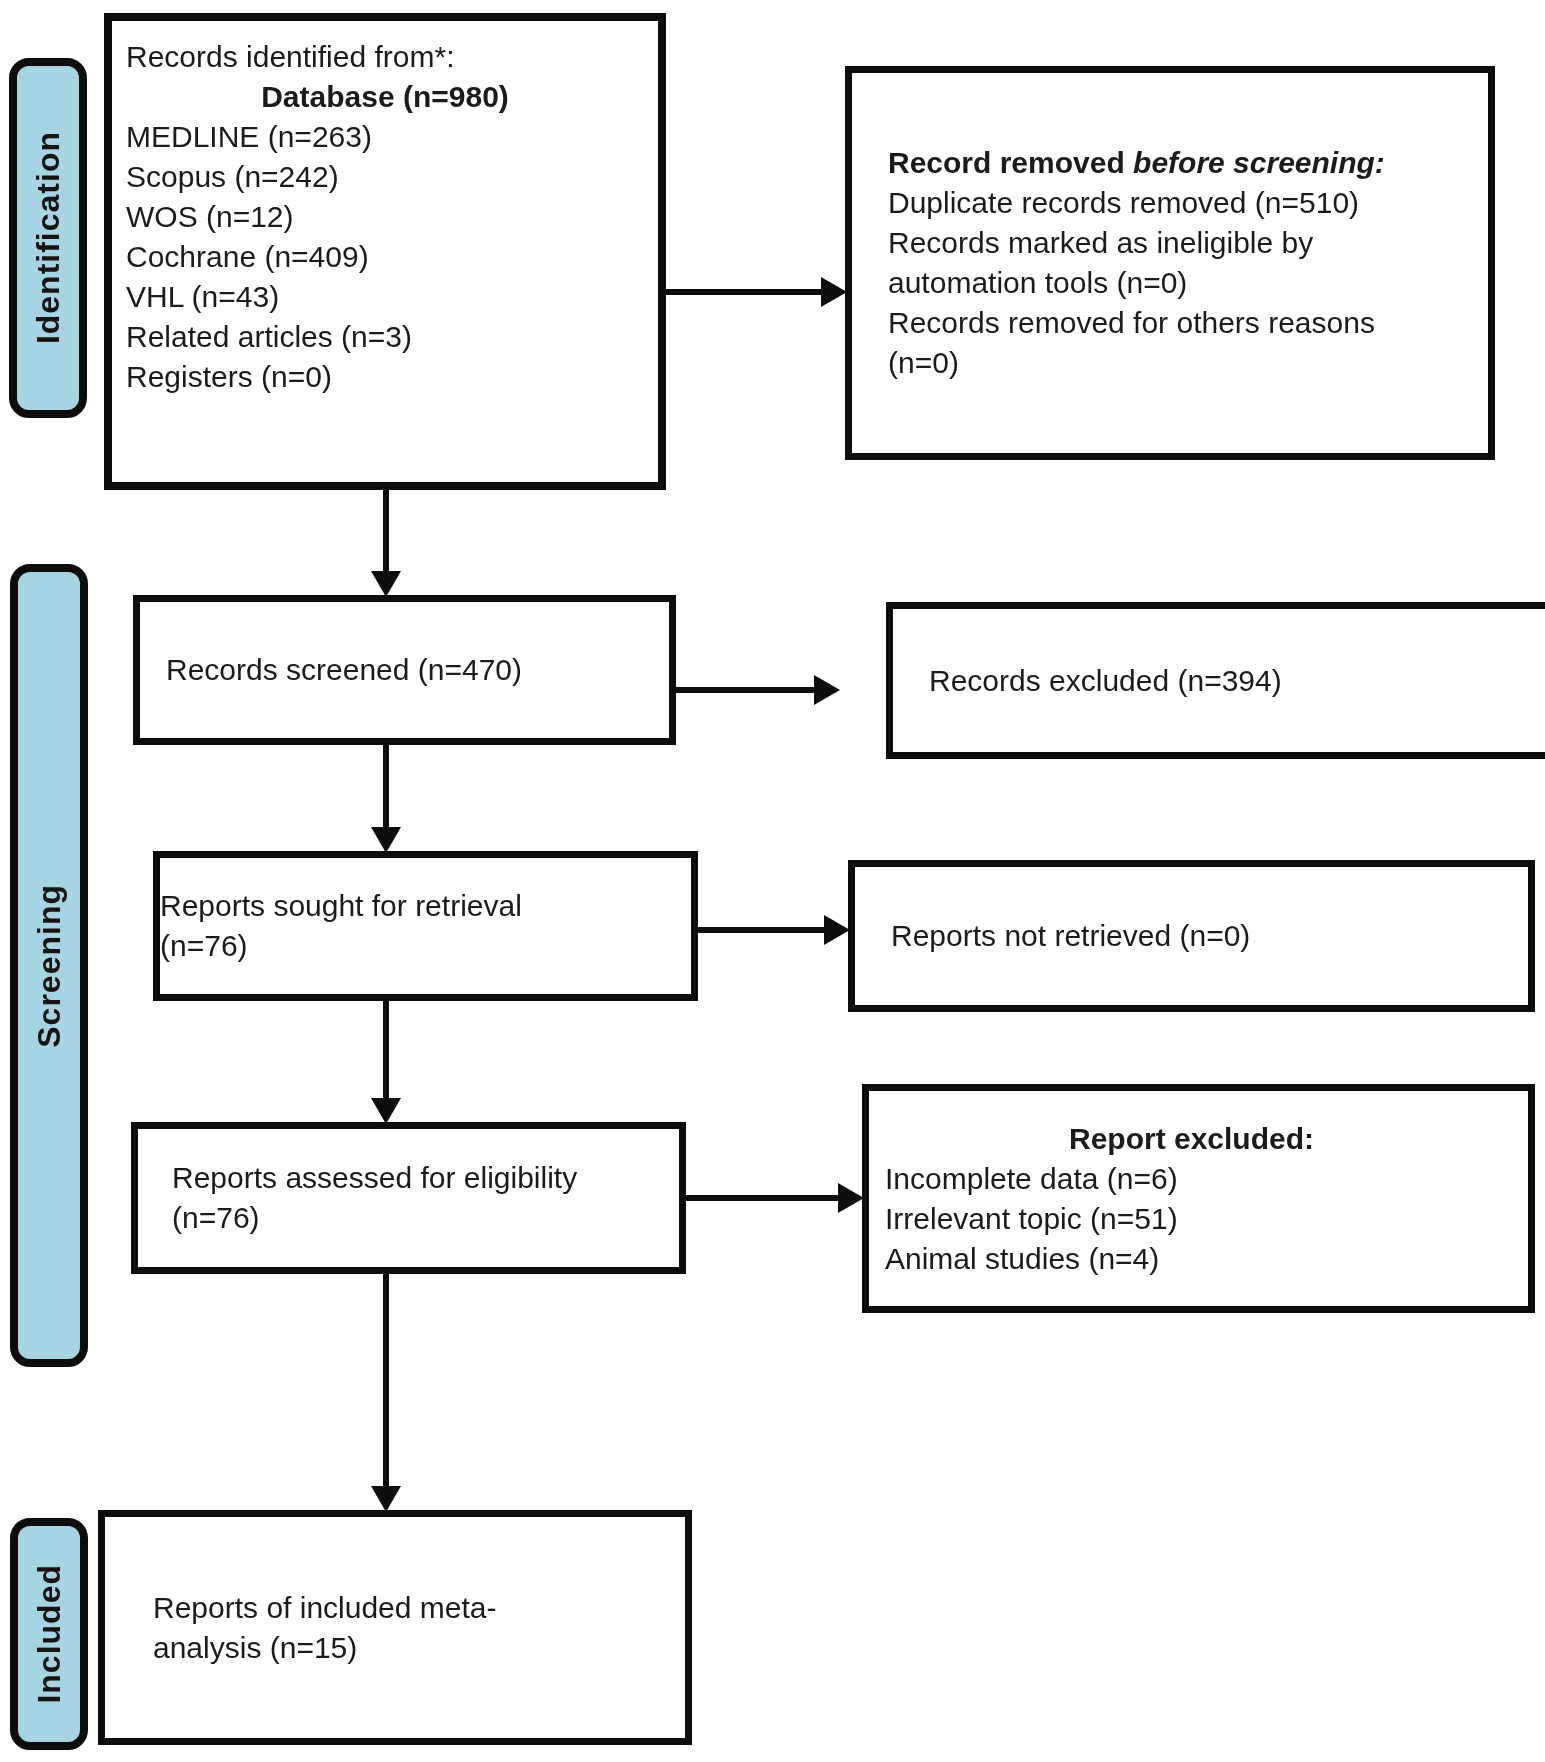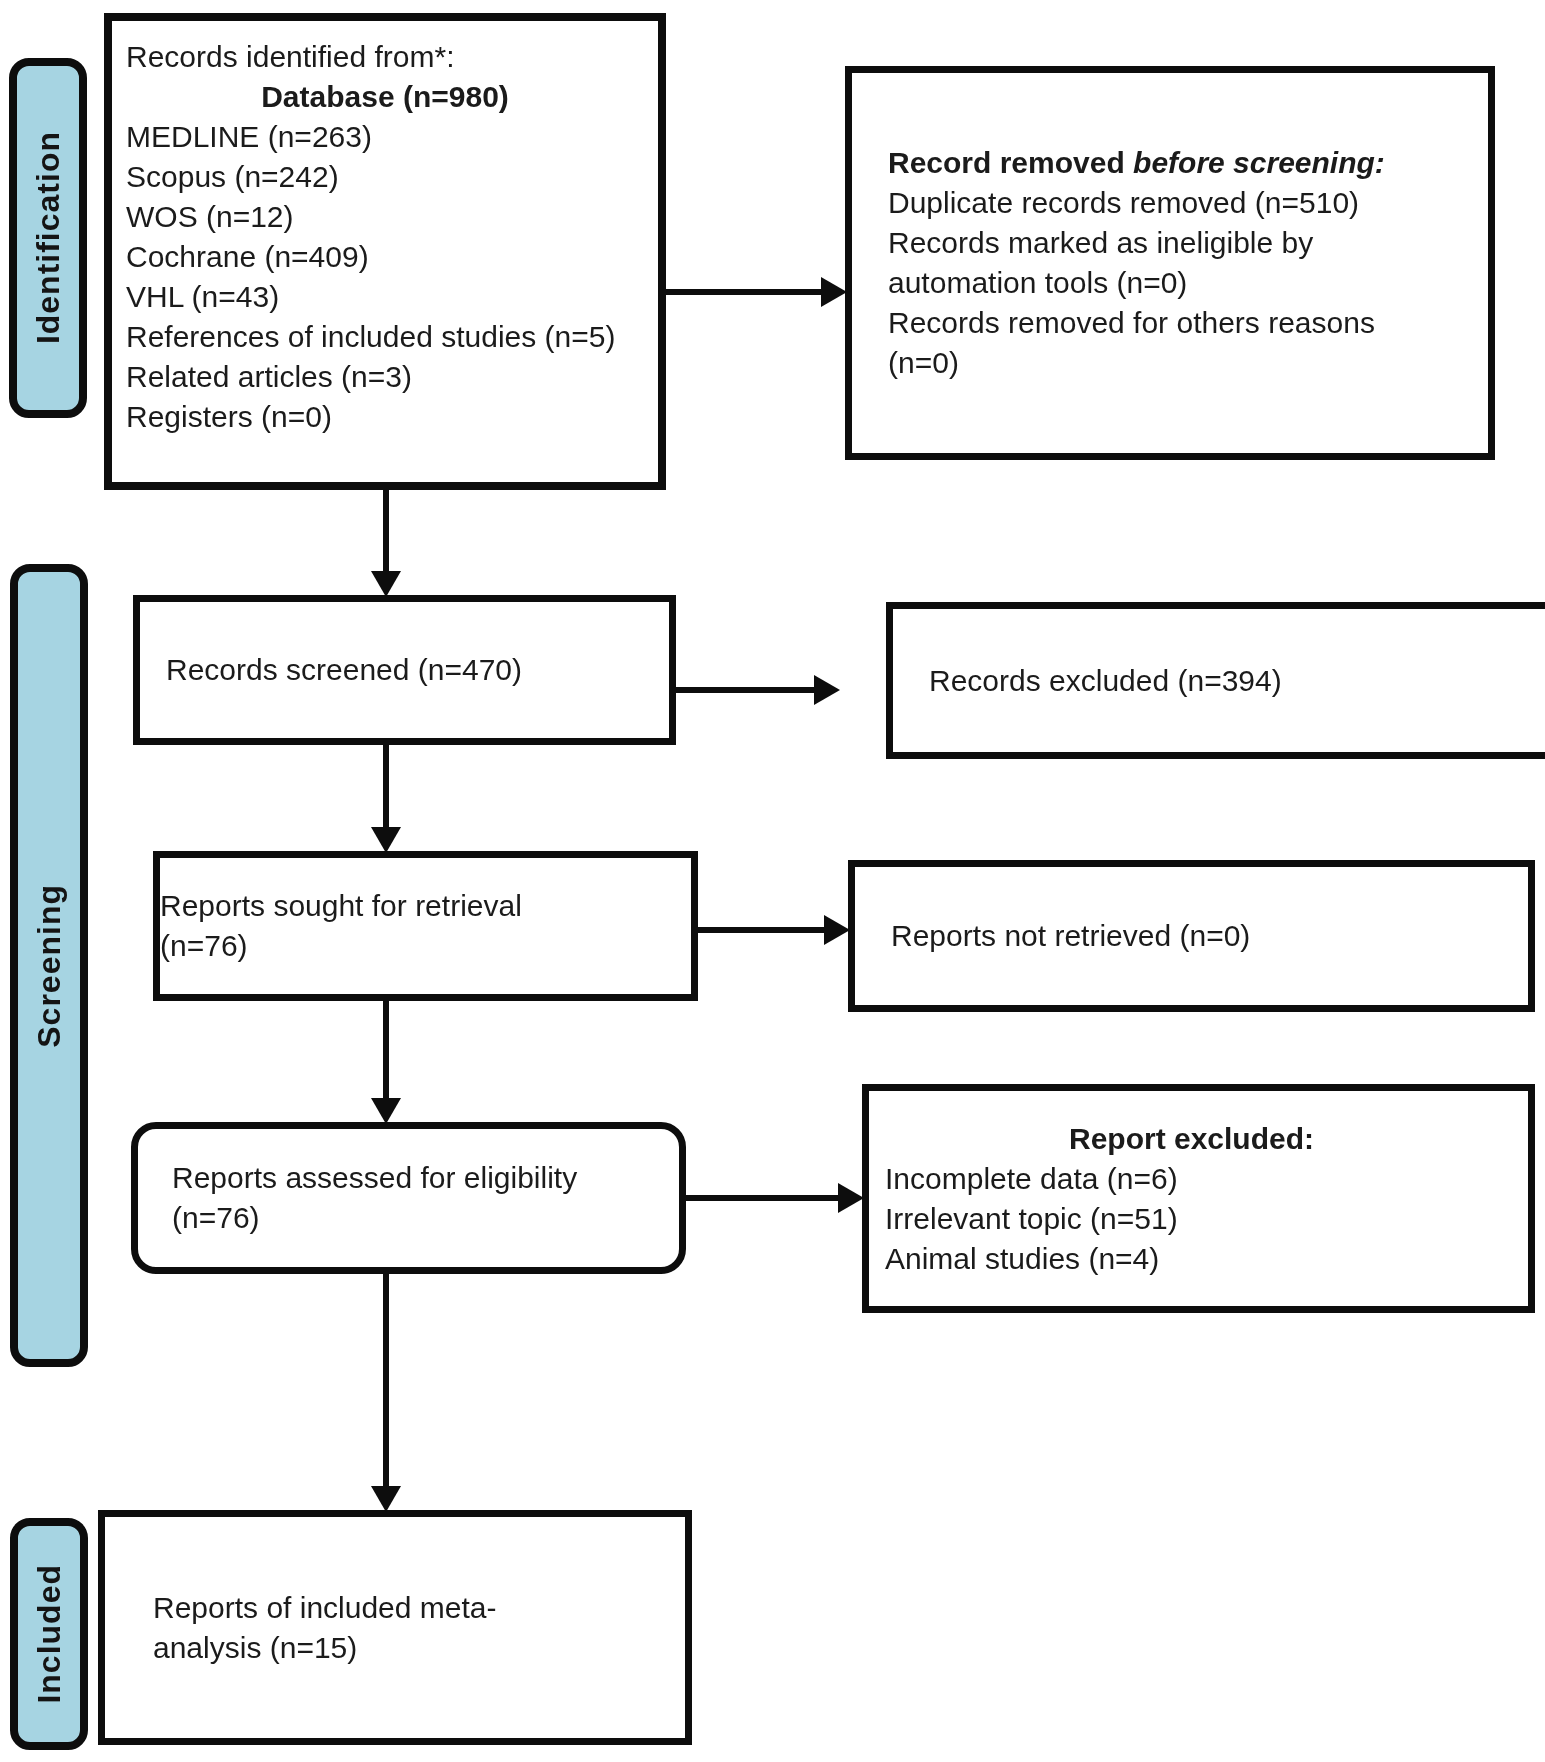--- a/index.html
+++ b/index.html
@@ -74,21 +74,20 @@
   </div>
 
   <div class="fbox thick" style="left:104px;top:13px;width:562px;height:477px;padding:16px 14px 0 14px;">
     <div>Records identified from*:</div>
     <div class="bold tcenter">Database (n=980)</div>
     <div>MEDLINE (n=263)</div>
     <div>Scopus (n=242)</div>
     <div>WOS (n=12)</div>
     <div>Cochrane (n=409)</div>
     <div>VHL (n=43)</div>
-    <div>References of included studies (n=5)</div>
     <div>Related articles (n=3)</div>
     <div>Registers (n=0)</div>
   </div>
 
   <div class="fbox vcenter" style="left:845px;top:66px;width:650px;height:394px;padding-left:36px;padding-right:14px;">
     <div>
       <span class="bold">Record removed </span><span class="bolditalic">before screening:</span>
     </div>
     <div>Duplicate records removed (n=510)</div>
     <div>Records marked as ineligible by</div>
@@ -107,21 +106,21 @@
 
   <div class="fbox vcenter" style="left:153px;top:851px;width:545px;height:150px;">
     <div>Reports sought for retrieval</div>
     <div>(n=76)</div>
   </div>
 
   <div class="fbox vcenter" style="left:848px;top:860px;width:687px;height:152px;padding-left:36px;">
     <div>Reports not retrieved (n=0)</div>
   </div>
 
-  <div class="fbox vcenter" style="left:131px;top:1122px;width:555px;height:152px;padding-left:34px;border-radius:25px;">
+  <div class="fbox vcenter" style="left:131px;top:1122px;width:555px;height:152px;padding-left:34px;">
     <div>Reports assessed for eligibility</div>
     <div>(n=76)</div>
   </div>
 
   <div class="fbox vcenter" style="left:862px;top:1084px;width:673px;height:229px;padding-left:16px;padding-right:30px;">
     <div class="bold tcenter">Report excluded:</div>
     <div>Incomplete data (n=6)</div>
     <div>Irrelevant topic (n=51)</div>
     <div>Animal studies (n=4)</div>
   </div>

